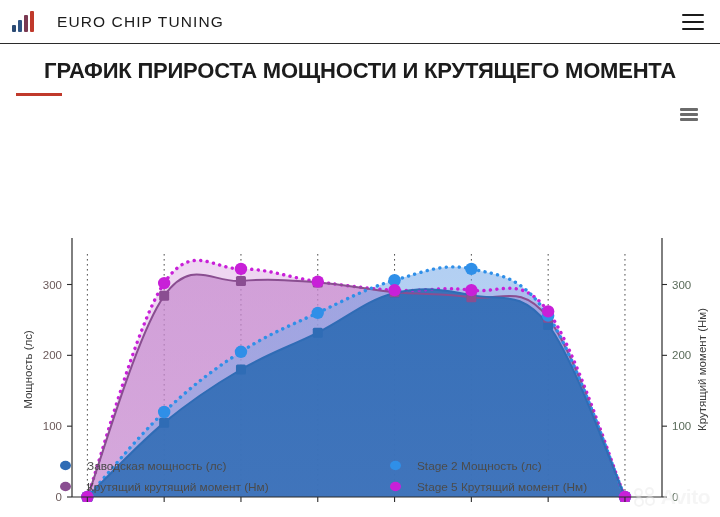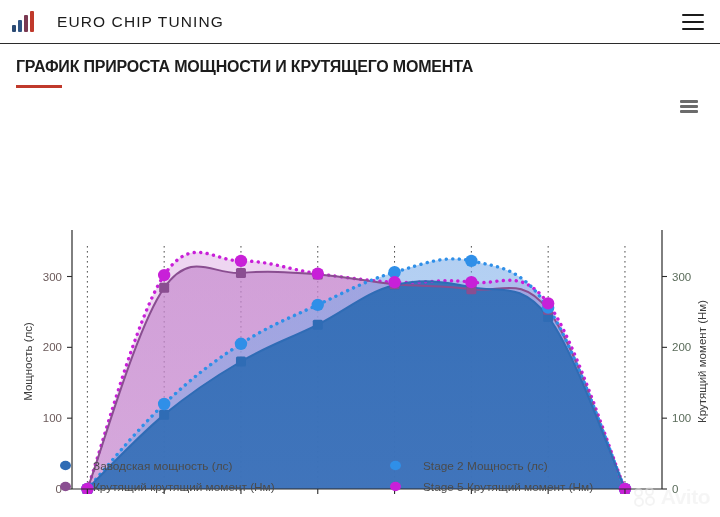--- a/index.html
+++ b/index.html
@@ -46,25 +46,26 @@
     margin-left: auto;
     width: 22px; height: 16px;
     display: flex; flex-direction: column; justify-content: space-between;
     cursor: pointer;
   }
   .hamburger span { display: block; height: 2px; background: #1b1b1b; border-radius: 1px; }
 
   
   .page-head { padding: 14px 16px 0 16px; }
   .page-title {
-    font-size: 16px;
+    font-size: 22px;
     font-weight: 700;
     letter-spacing: -0.2px;
     color: #1c1c1c;
     white-space: nowrap;
+    text-align: center;
   }
   .title-rule {
     width: 46px; height: 3px;
     background: #c0392b;
     margin-top: 9px;
   }
 
   
   .chart-wrap {
     position: relative;
@@ -95,21 +96,21 @@
   
   .legend {
     position: absolute;
     left: 0; right: 0; top: 455px;
     padding: 0 60px;
     display: grid;
     grid-template-columns: 330px 1fr;
     grid-auto-rows: 21px;
     align-items: center;
   }
-  .legend-item { display: flex; align-items: center; gap: 22px; cursor: pointer; }
+  .legend-item { display: flex; align-items: center; gap: 16px; cursor: pointer; }
   .legend-mark {
     width: 11px; height: 11px;
     border-radius: 50%;
     flex: none;
     transform: scaleY(0.86);
   }
   .legend-label { font-size: 11.8px; color: #4b4b4b; white-space: nowrap; }
 
   
   .watermark {

